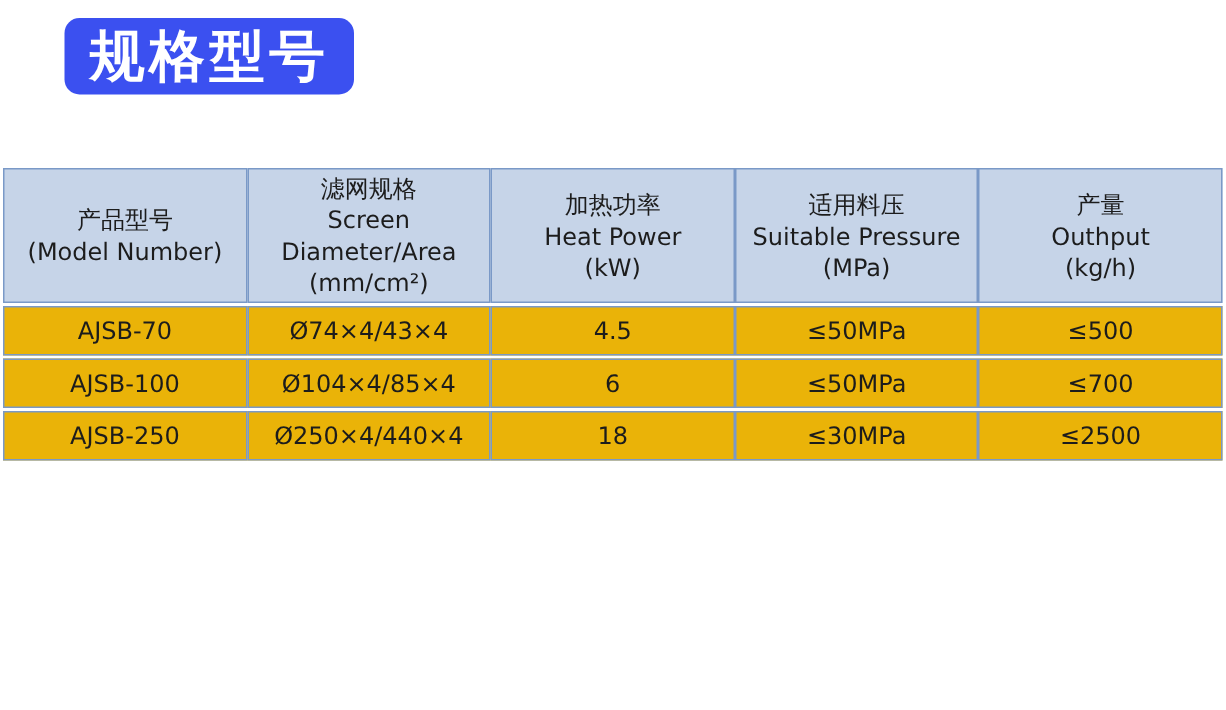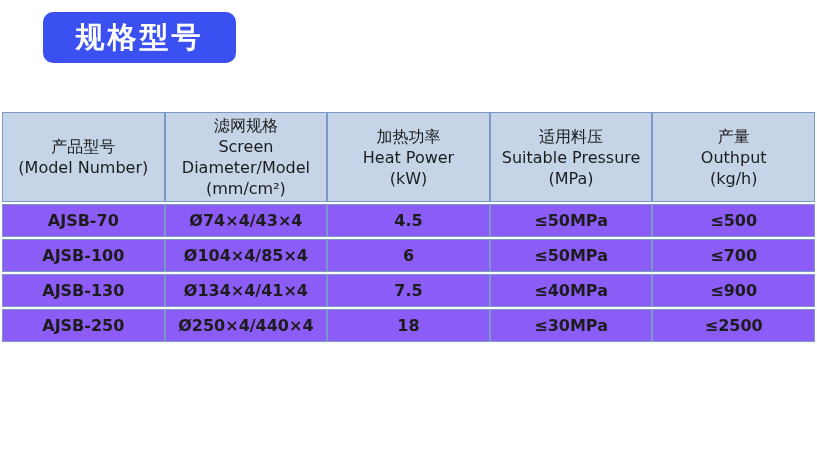--- a/index.html
+++ b/index.html
@@ -21,21 +21,21 @@
     width: 193px;
     height: 51px;
     background: #3b50f0;
     border-radius: 10px;
     display: flex;
     align-items: center;
     justify-content: center;
   }
   .badge-label {
     color: #ffffff;
-    font-size: 29px;
+    font-size: 37px;
     font-weight: bold;
     letter-spacing: 3px;
   }
   table.spec-table {
     position: absolute;
     left: 2px;
     top: 110px;
     width: 813px;
     table-layout: fixed;
     border-collapse: separate;
@@ -51,24 +51,23 @@
     padding: 0 4px;
     overflow: hidden;
   }
   .spec-table th {
     background: #c6d4e8;
     height: 88px;
     font-size: 16px;
     line-height: 21px;
   }
   .spec-table td {
-    background: #8b5cf6;
+    background: #eab308;
     height: 31px;
     font-size: 16px;
-    font-weight: bold;
   }
   .squiggle {
     text-decoration-style: wavy;
     text-decoration-color: #e0321e;
     text-decoration-thickness: 1px;
     text-underline-offset: 3px;
   }
 </style>
 </head>
 <body>
@@ -80,21 +79,21 @@
 <table class="spec-table">
   <thead>
     <tr id="header-row">
         <th>
           <div><span>产品型号</span></div>
           <div><span>(Model Number)</span></div>
         </th>
         <th>
           <div><span>滤网规格</span></div>
           <div><span>Screen</span></div>
-          <div><span>Diameter/Model</span></div>
+          <div><span>Diameter/Area</span></div>
           <div><span>(mm/cm²)</span></div>
         </th>
         <th>
           <div><span>加热功率</span></div>
           <div><span>Heat Power</span></div>
           <div><span>(kW)</span></div>
         </th>
         <th>
           <div><span>适用料压</span></div>
           <div><span>Suitable Pressure</span></div>
@@ -116,27 +115,20 @@
         <td>≤500</td>
       </tr>
       <tr>
         <td>AJSB-100</td>
         <td>Ø104×4/85×4</td>
         <td>6</td>
         <td>≤50MPa</td>
         <td>≤700</td>
       </tr>
       <tr>
-        <td>AJSB-130</td>
-        <td>Ø134×4/41×4</td>
-        <td>7.5</td>
-        <td>≤40MPa</td>
-        <td>≤900</td>
-      </tr>
-      <tr>
         <td>AJSB-250</td>
         <td>Ø250×4/440×4</td>
         <td>18</td>
         <td>≤30MPa</td>
         <td>≤2500</td>
       </tr>
     </tbody>
 </table>
 
 </body></html>

